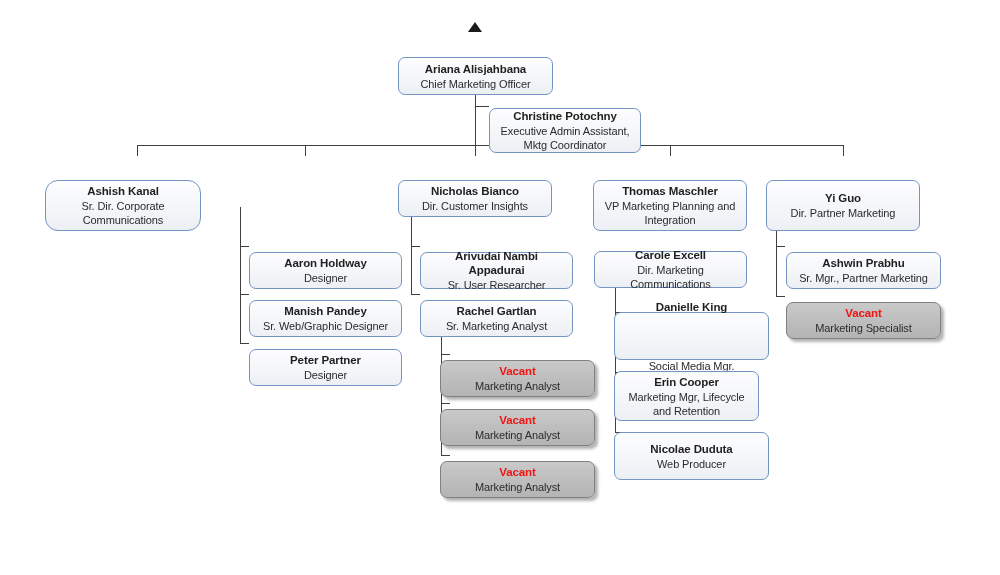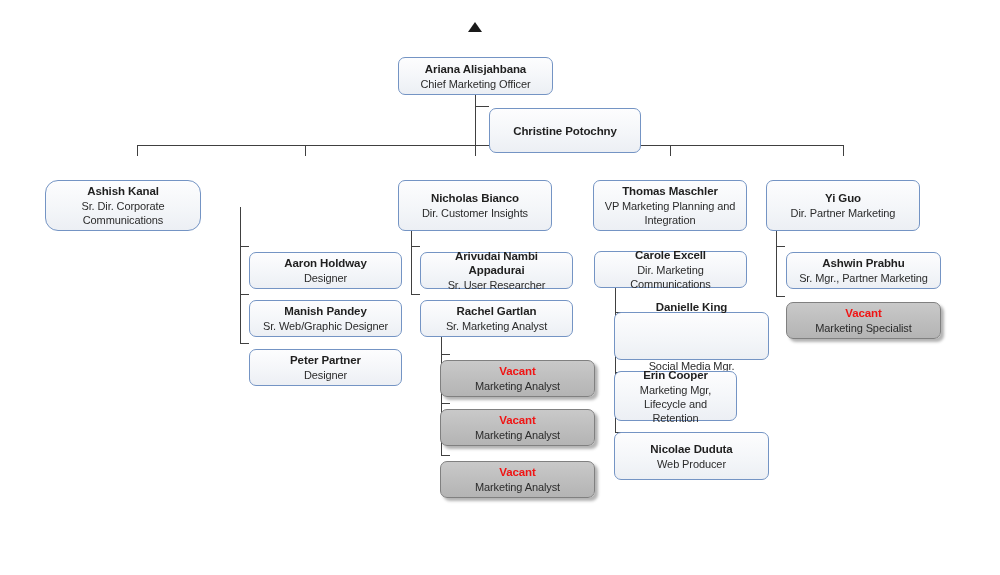--- a/index.html
+++ b/index.html
@@ -114,29 +114,30 @@
   <div class="line h" style="left:776px; top:246px; width:9px;"></div>
   <div class="line h" style="left:776px; top:296px; width:9px;"></div>
 
   <div class="node filled" style="left:398px; top:33px; width:155px; height:38px;">
     <div class="nm">Ariana Alisjahbana</div>
     <div class="ti">Chief Marketing Officer</div>
   </div>
 
   <div class="node filled" style="left:489px; top:84px; width:152px; height:45px;">
     <div class="nm">Christine Potochny</div>
+    <div class="ti">Executive Admin Assistant, Mktg Coordinator</div>
   </div>
 
   <div class="node filled" style="left:45px; top:156px; width:156px; height:51px;border-radius:13px;">
     <div class="nm">Ashish Kanal</div>
     <div class="ti">Sr. Dir. Corporate Communications</div>
   </div>
 
 
-  <div class="node filled" style="left:398px; top:156px; width:154px; height:51px;">
+  <div class="node filled" style="left:398px; top:156px; width:154px; height:37px;">
     <div class="nm">Nicholas Bianco</div>
     <div class="ti">Dir. Customer Insights</div>
   </div>
 
   <div class="node filled" style="left:593px; top:156px; width:154px; height:51px;">
     <div class="nm">Thomas Maschler</div>
     <div class="ti">VP Marketing Planning and Integration</div>
   </div>
 
   <div class="node filled" style="left:766px; top:156px; width:154px; height:51px;">
@@ -187,21 +188,21 @@
   <div class="node filled" style="left:594px; top:227px; width:153px; height:37px;">
     <div class="nm">Carole Excell</div>
     <div class="ti">Dir. Marketing Communications</div>
   </div>
 
   <div class="node filled" style="left:614px; top:288px; width:155px; height:48px;gap:44px;">
     <div class="nm">Danielle King</div>
     <div class="ti">Social Media Mgr.</div>
   </div>
 
-  <div class="node filled" style="left:614px; top:347px; width:123px; height:50px;">
+  <div class="node filled" style="left:614px; top:347px; width:145px; height:50px;">
     <div class="nm">Erin Cooper</div>
     <div class="ti">Marketing Mgr, Lifecycle and Retention</div>
   </div>
 
   <div class="node filled" style="left:614px; top:408px; width:155px; height:48px;">
     <div class="nm">Nicolae Duduta</div>
     <div class="ti">Web Producer</div>
   </div>
 
   <div class="node filled" style="left:786px; top:228px; width:155px; height:37px;">

